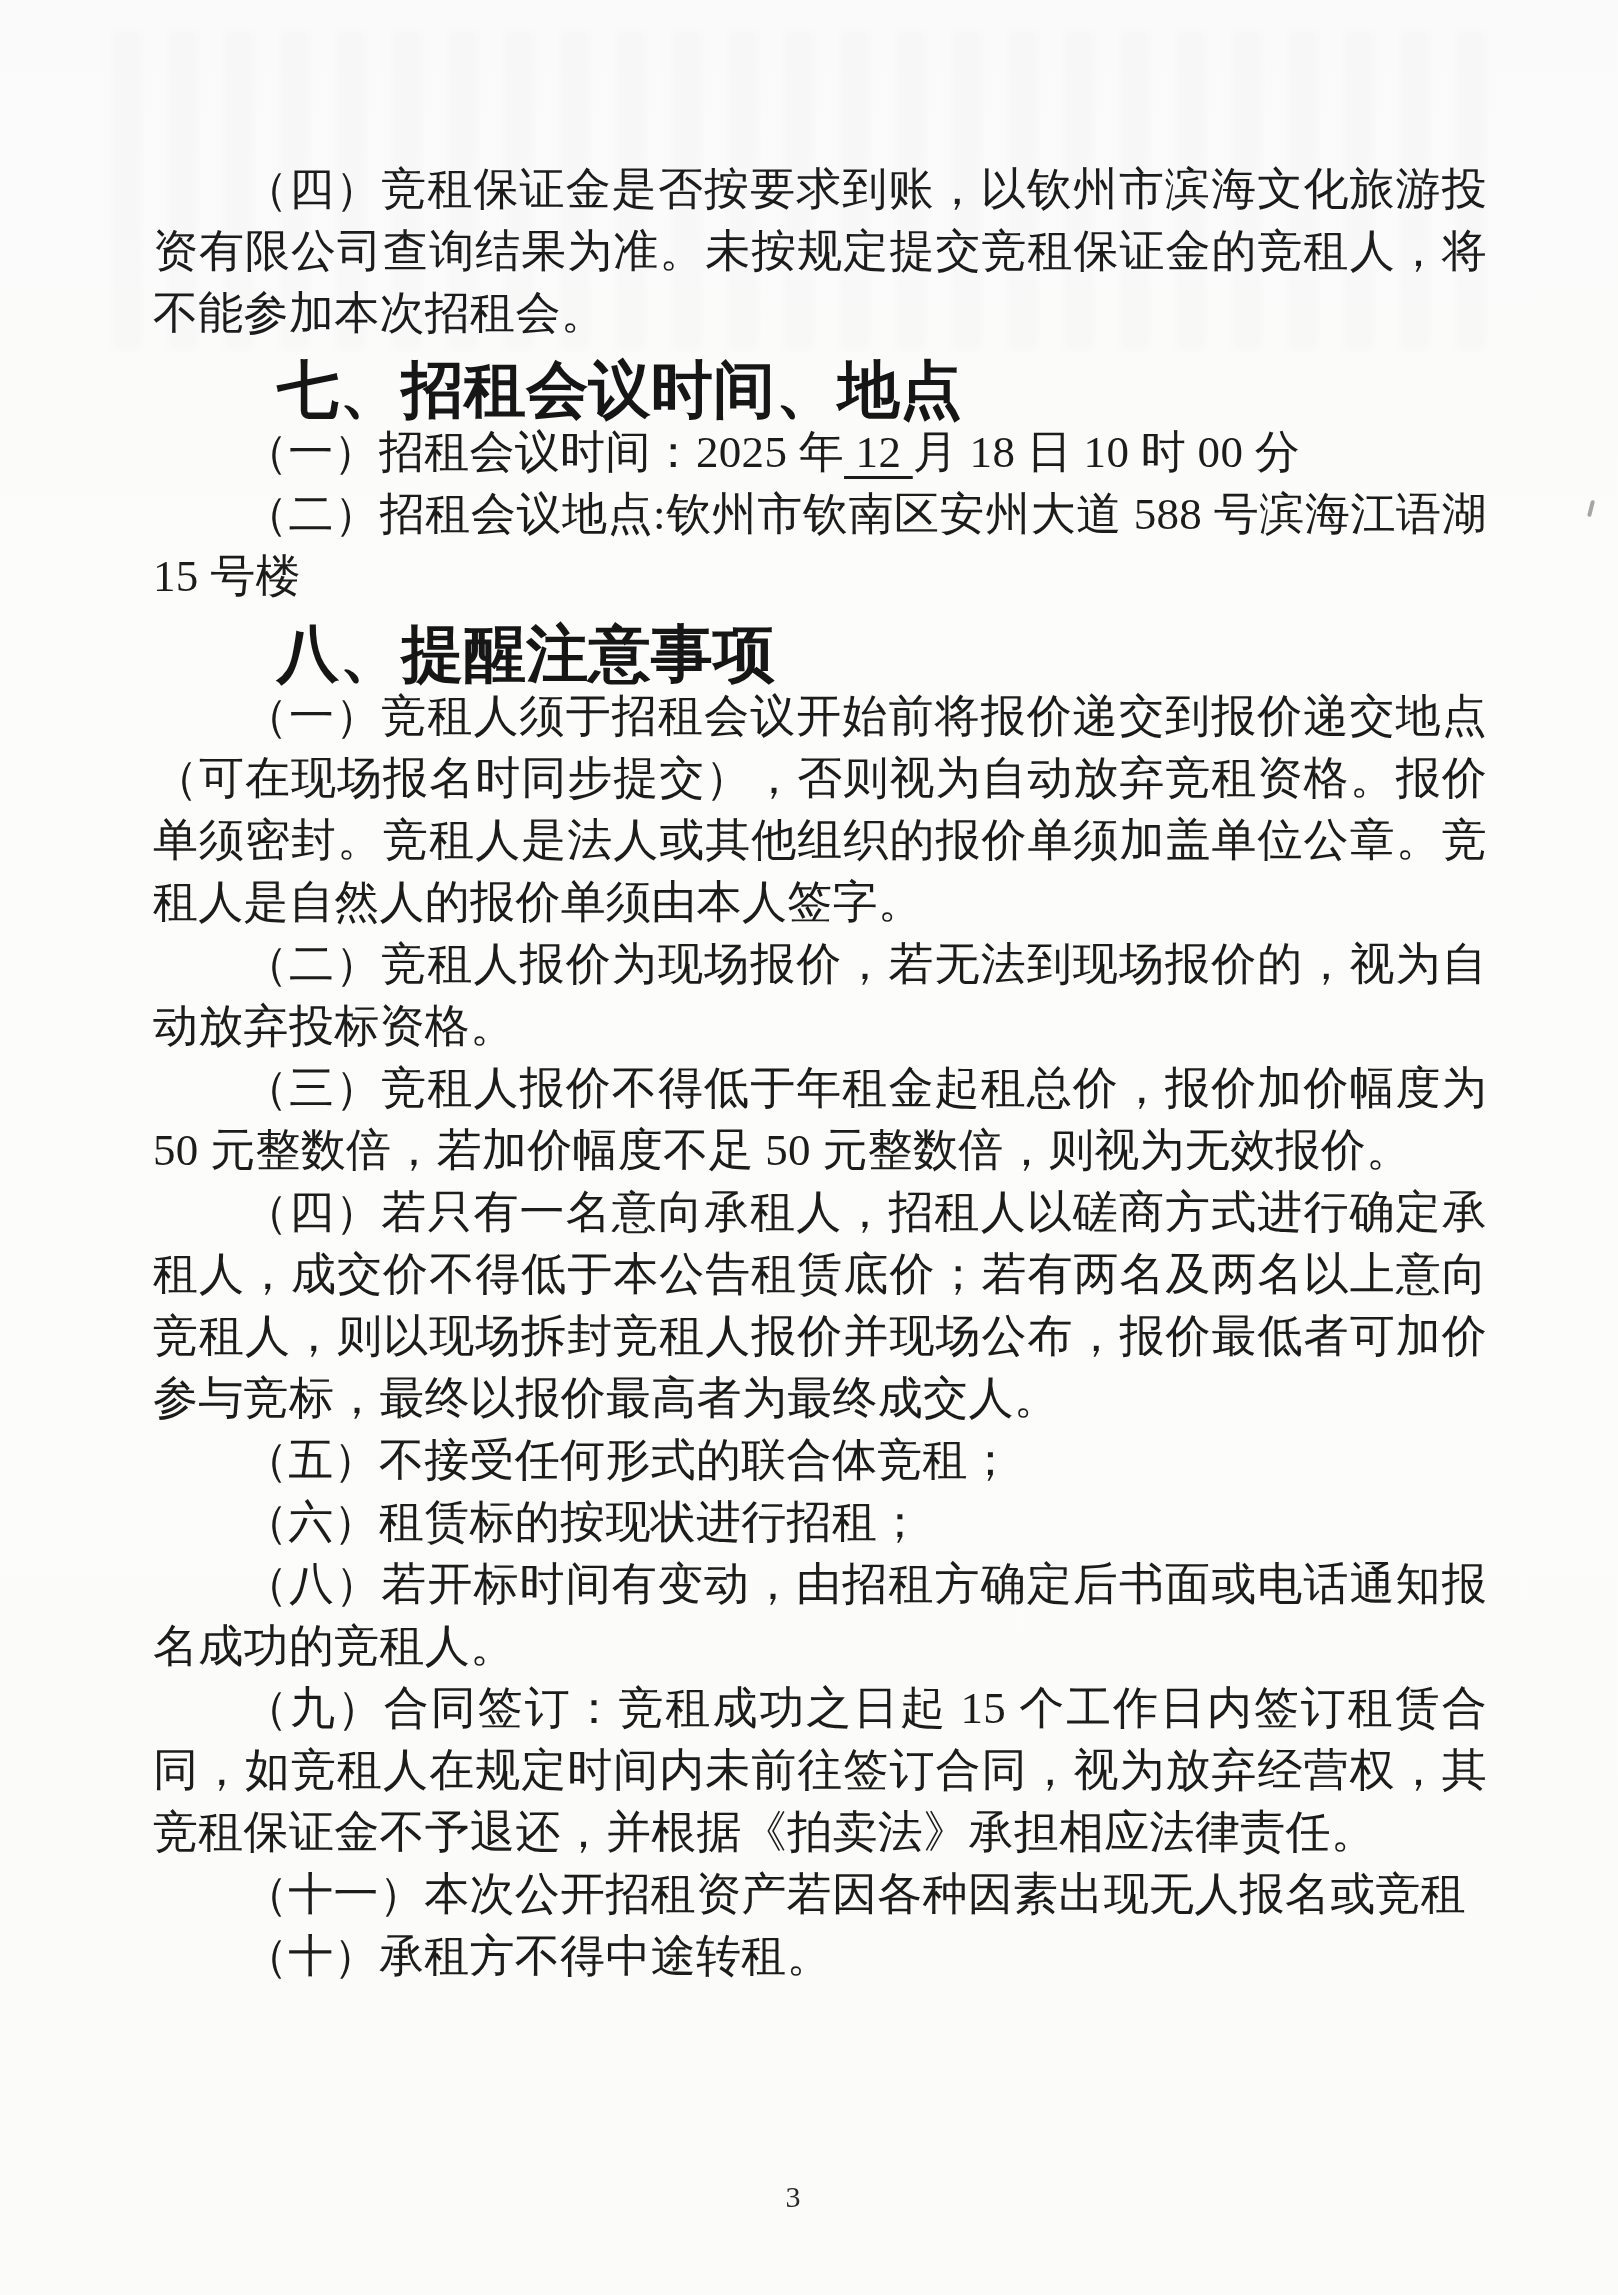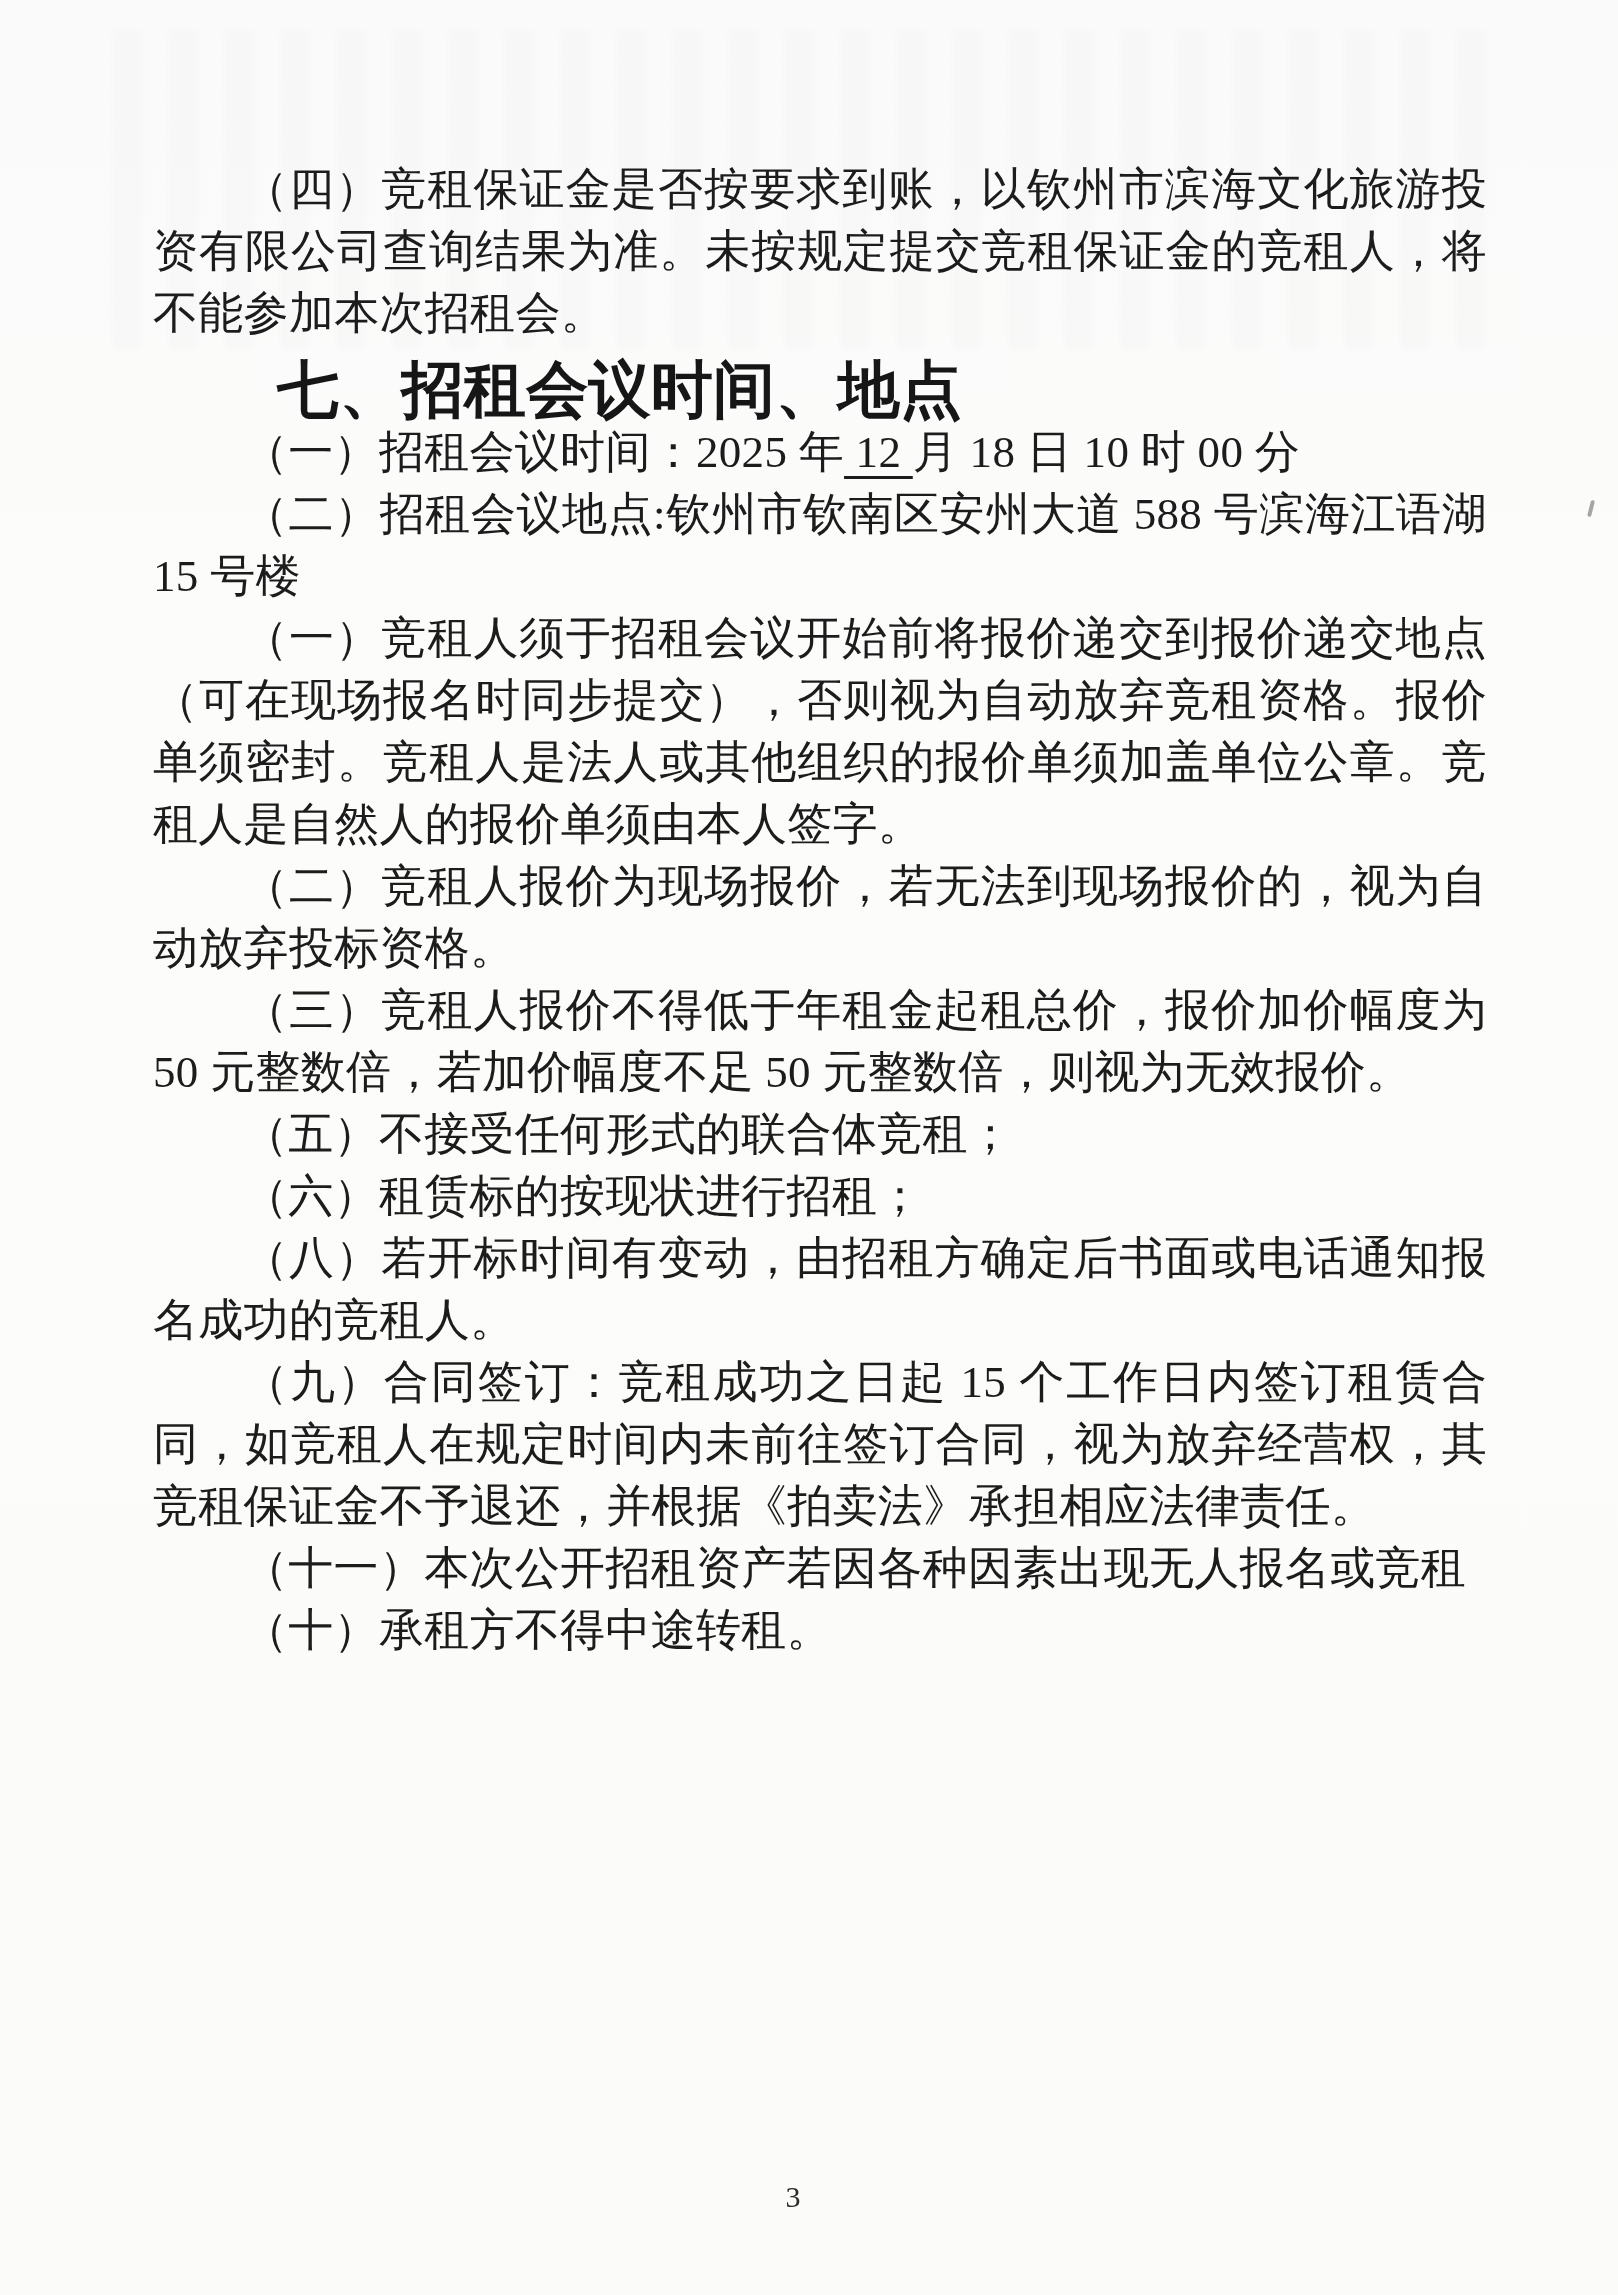--- a/index.html
+++ b/index.html
@@ -96,27 +96,29 @@
   <main class="content">
 
     <p>（四）竞租保证金是否按要求到账，以钦州市滨海文化旅游投资有限公司查询结果为准。未按规定提交竞租保证金的竞租人，将不能参加本次招租会。</p>
 
     <h2>七、招租会议时间、地点</h2>
 
     <p><span>（一）招租会议时间：2025 年</span><span class="u">&nbsp;12&nbsp;</span><span>月 18 日 10 时 00 分</span></p>
 
     <p>（二）招租会议地点:钦州市钦南区安州大道 588 号滨海江语湖 15 号楼</p>
 
+    <h2>八、提醒注意事项</h2>
 
     <p>（一）竞租人须于招租会议开始前将报价递交到报价递交地点（可在现场报名时同步提交），否则视为自动放弃竞租资格。报价单须密封。竞租人是法人或其他组织的报价单须加盖单位公章。竞租人是自然人的报价单须由本人签字。</p>
 
     <p>（二）竞租人报价为现场报价，若无法到现场报价的，视为自动放弃投标资格。</p>
 
     <p>（三）竞租人报价不得低于年租金起租总价，报价加价幅度为 50 元整数倍，若加价幅度不足 50 元整数倍，则视为无效报价。</p>
 
+    <p>（四）若只有一名意向承租人，招租人以磋商方式进行确定承租人，成交价不得低于本公告租赁底价；若有两名及两名以上意向竞租人，则以现场拆封竞租人报价并现场公布，报价最低者可加价参与竞标，最终以报价最高者为最终成交人。</p>
 
     <p>（五）不接受任何形式的联合体竞租；</p>
 
     <p>（六）租赁标的按现状进行招租；</p>
 
 
     <p>（八）若开标时间有变动，由招租方确定后书面或电话通知报名成功的竞租人。</p>
 
     <p>（九）合同签订：竞租成功之日起 15 个工作日内签订租赁合同，如竞租人在规定时间内未前往签订合同，视为放弃经营权，其竞租保证金不予退还，并根据《拍卖法》承担相应法律责任。</p>
 

